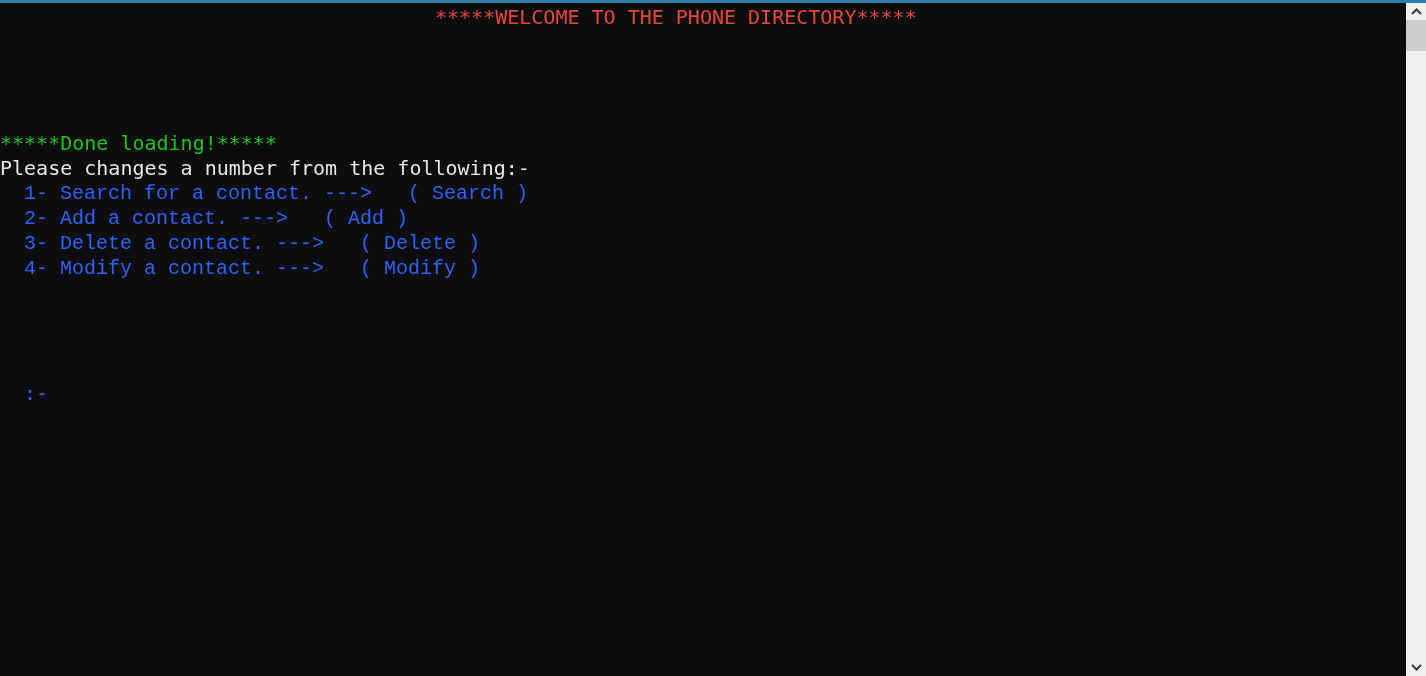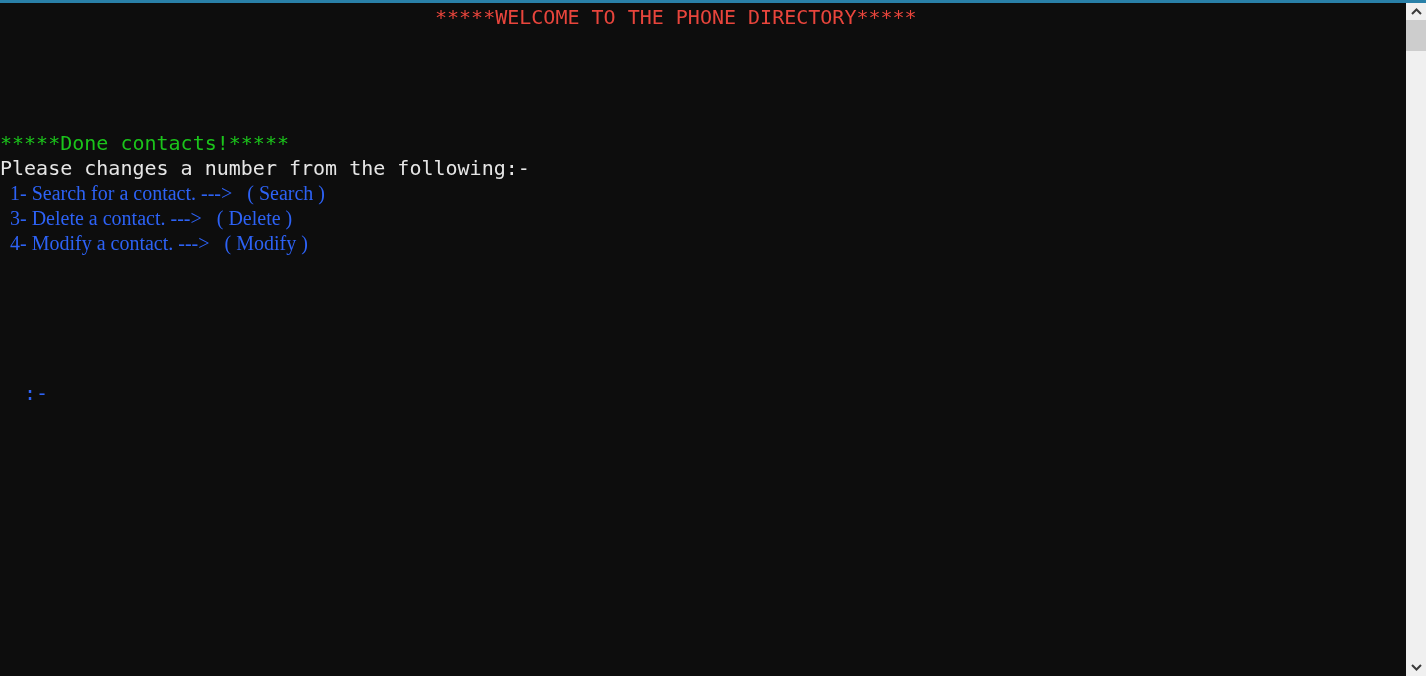--- a/index.html
+++ b/index.html
@@ -82,21 +82,21 @@
     color: #e6e6e6;
   }
 
   .menu {
     position: absolute;
     left: 6px;
     top: 178px;
   }
 
   .menu-item {
-    font-family: Liberation Serif, serif;
+    font-family: Liberation Mono, monospace;
     font-size: 20px;
     line-height: 25px;
     white-space: pre;
     color: #2d62f5;
   }
 
   .input-line {
     position: absolute;
     left: 6px;
     top: 378px;
@@ -140,26 +140,27 @@
 
 <div id="app">
 
   <div class="top-strip"></div>
 
   <div class="console">
     <div class="console-inner">
 
       <div class="line title-line">*****WELCOME TO THE PHONE DIRECTORY*****</div>
 
-      <div class="line done-line">*****Done contacts!*****</div>
+      <div class="line done-line">*****Done loading!*****</div>
 
       <div class="line prompt-line">Please changes a number from the following:-</div>
 
       <div class="menu">
         <div class="menu-item">  1- Search for a contact. ---&gt;   ( Search )</div>
+        <div class="menu-item">  2- Add a contact. ---&gt;   ( Add )</div>
         <div class="menu-item">  3- Delete a contact. ---&gt;   ( Delete )</div>
         <div class="menu-item">  4- Modify a contact. ---&gt;   ( Modify )</div>
       </div>
 
       <div class="line input-line">  :-</div>
 
     </div>
   </div>
 
   <div class="scrollbar">

